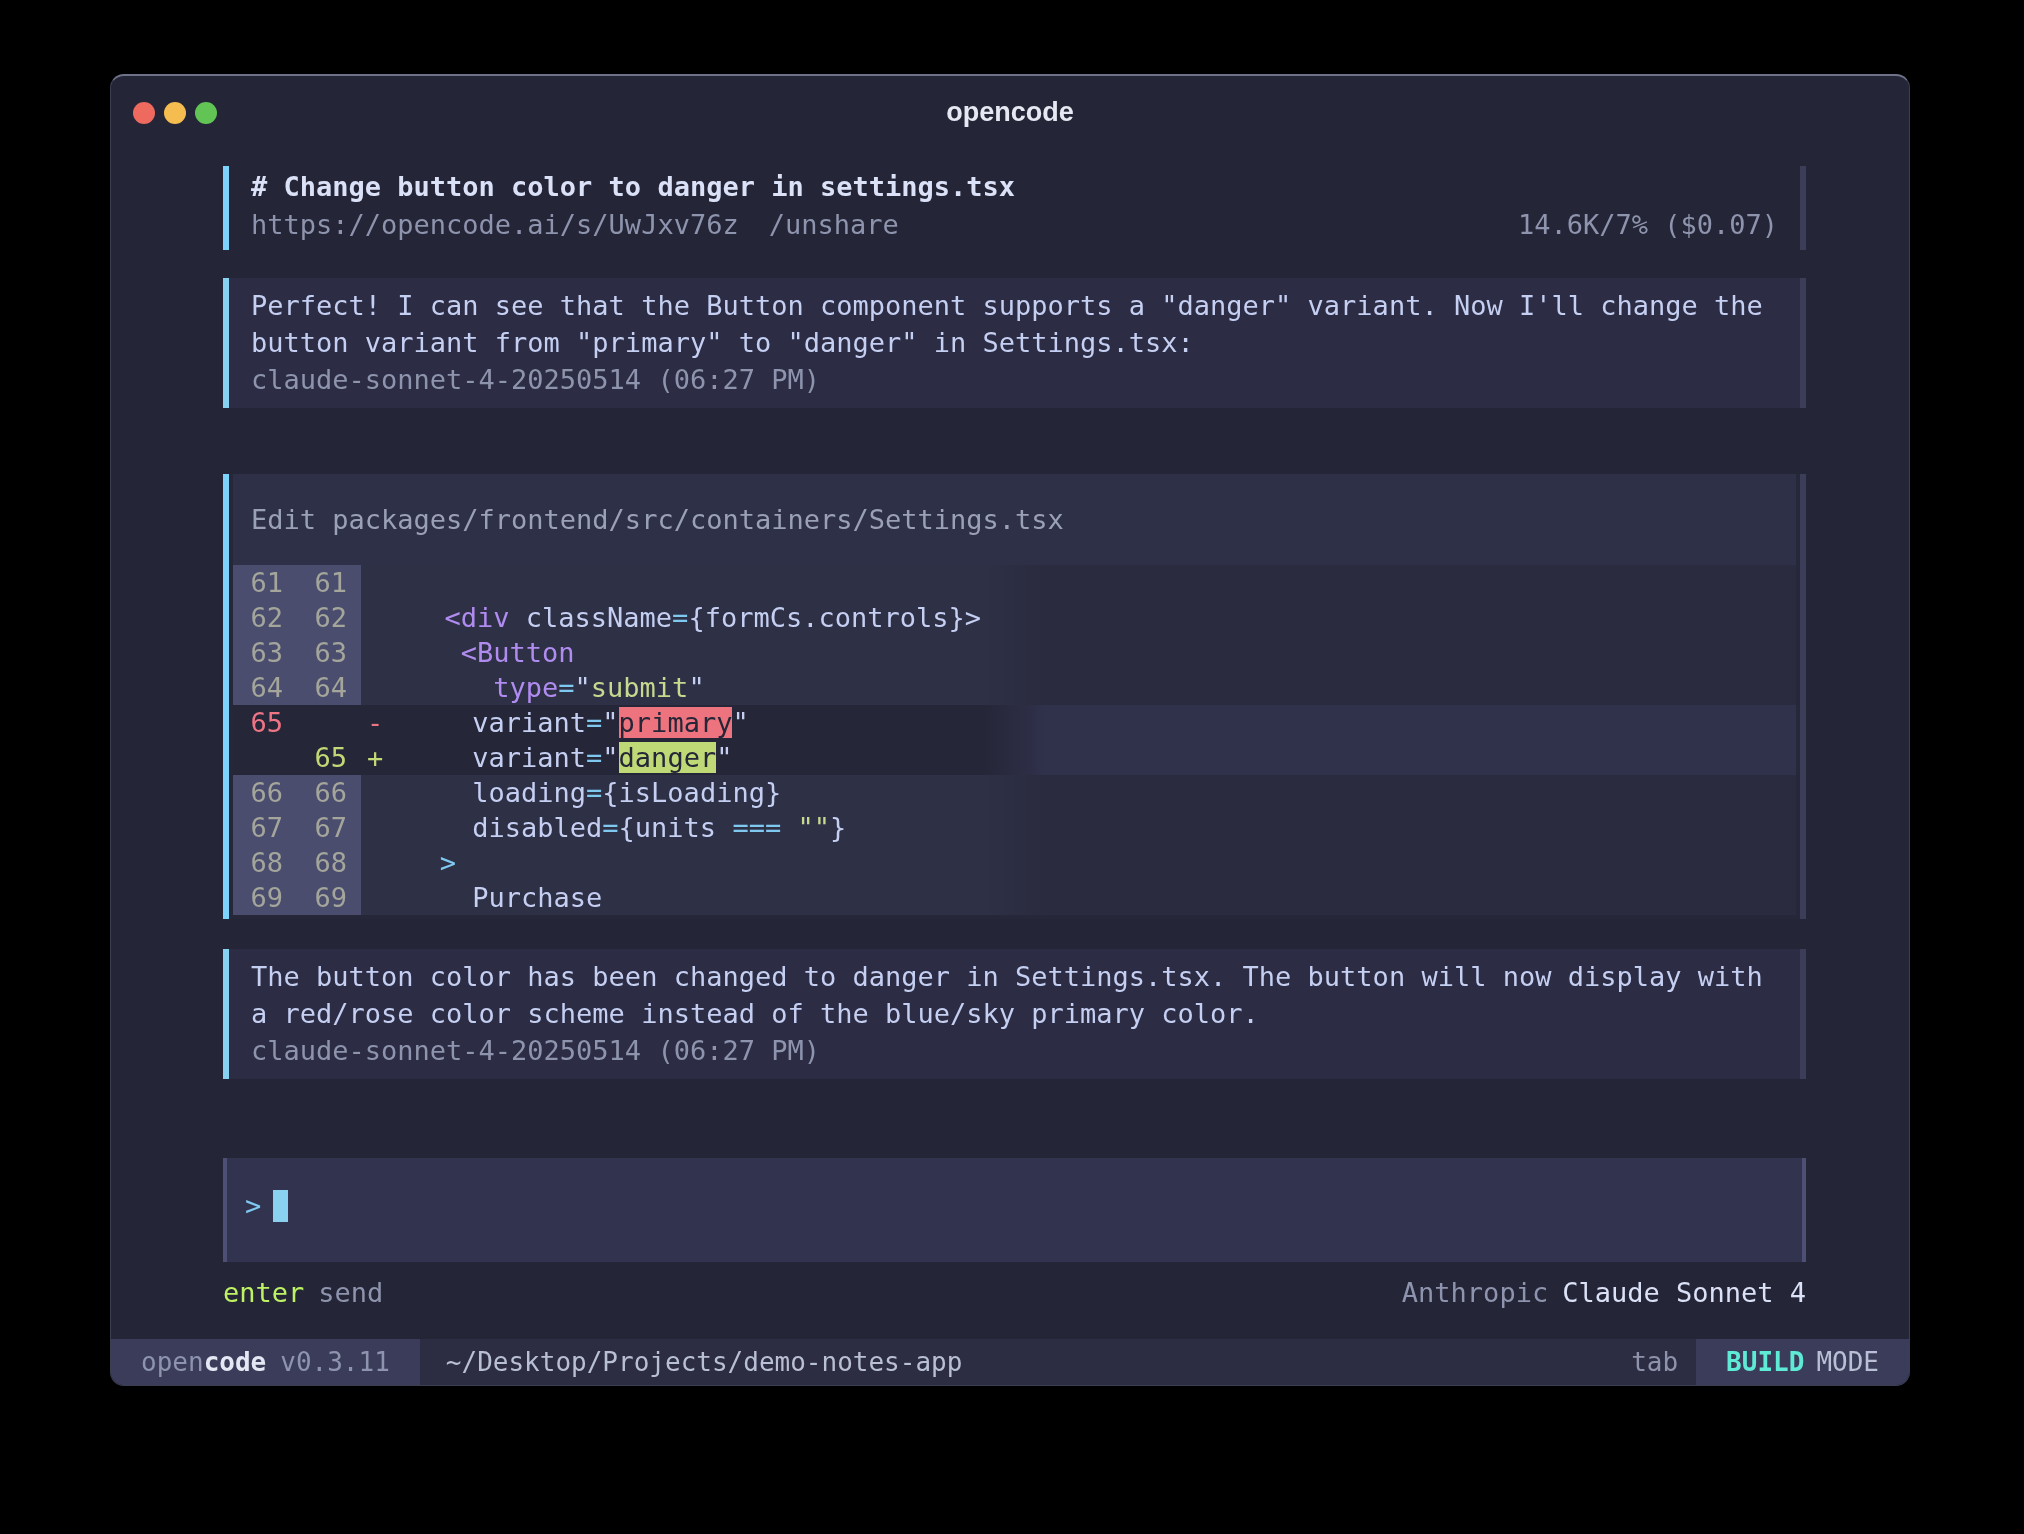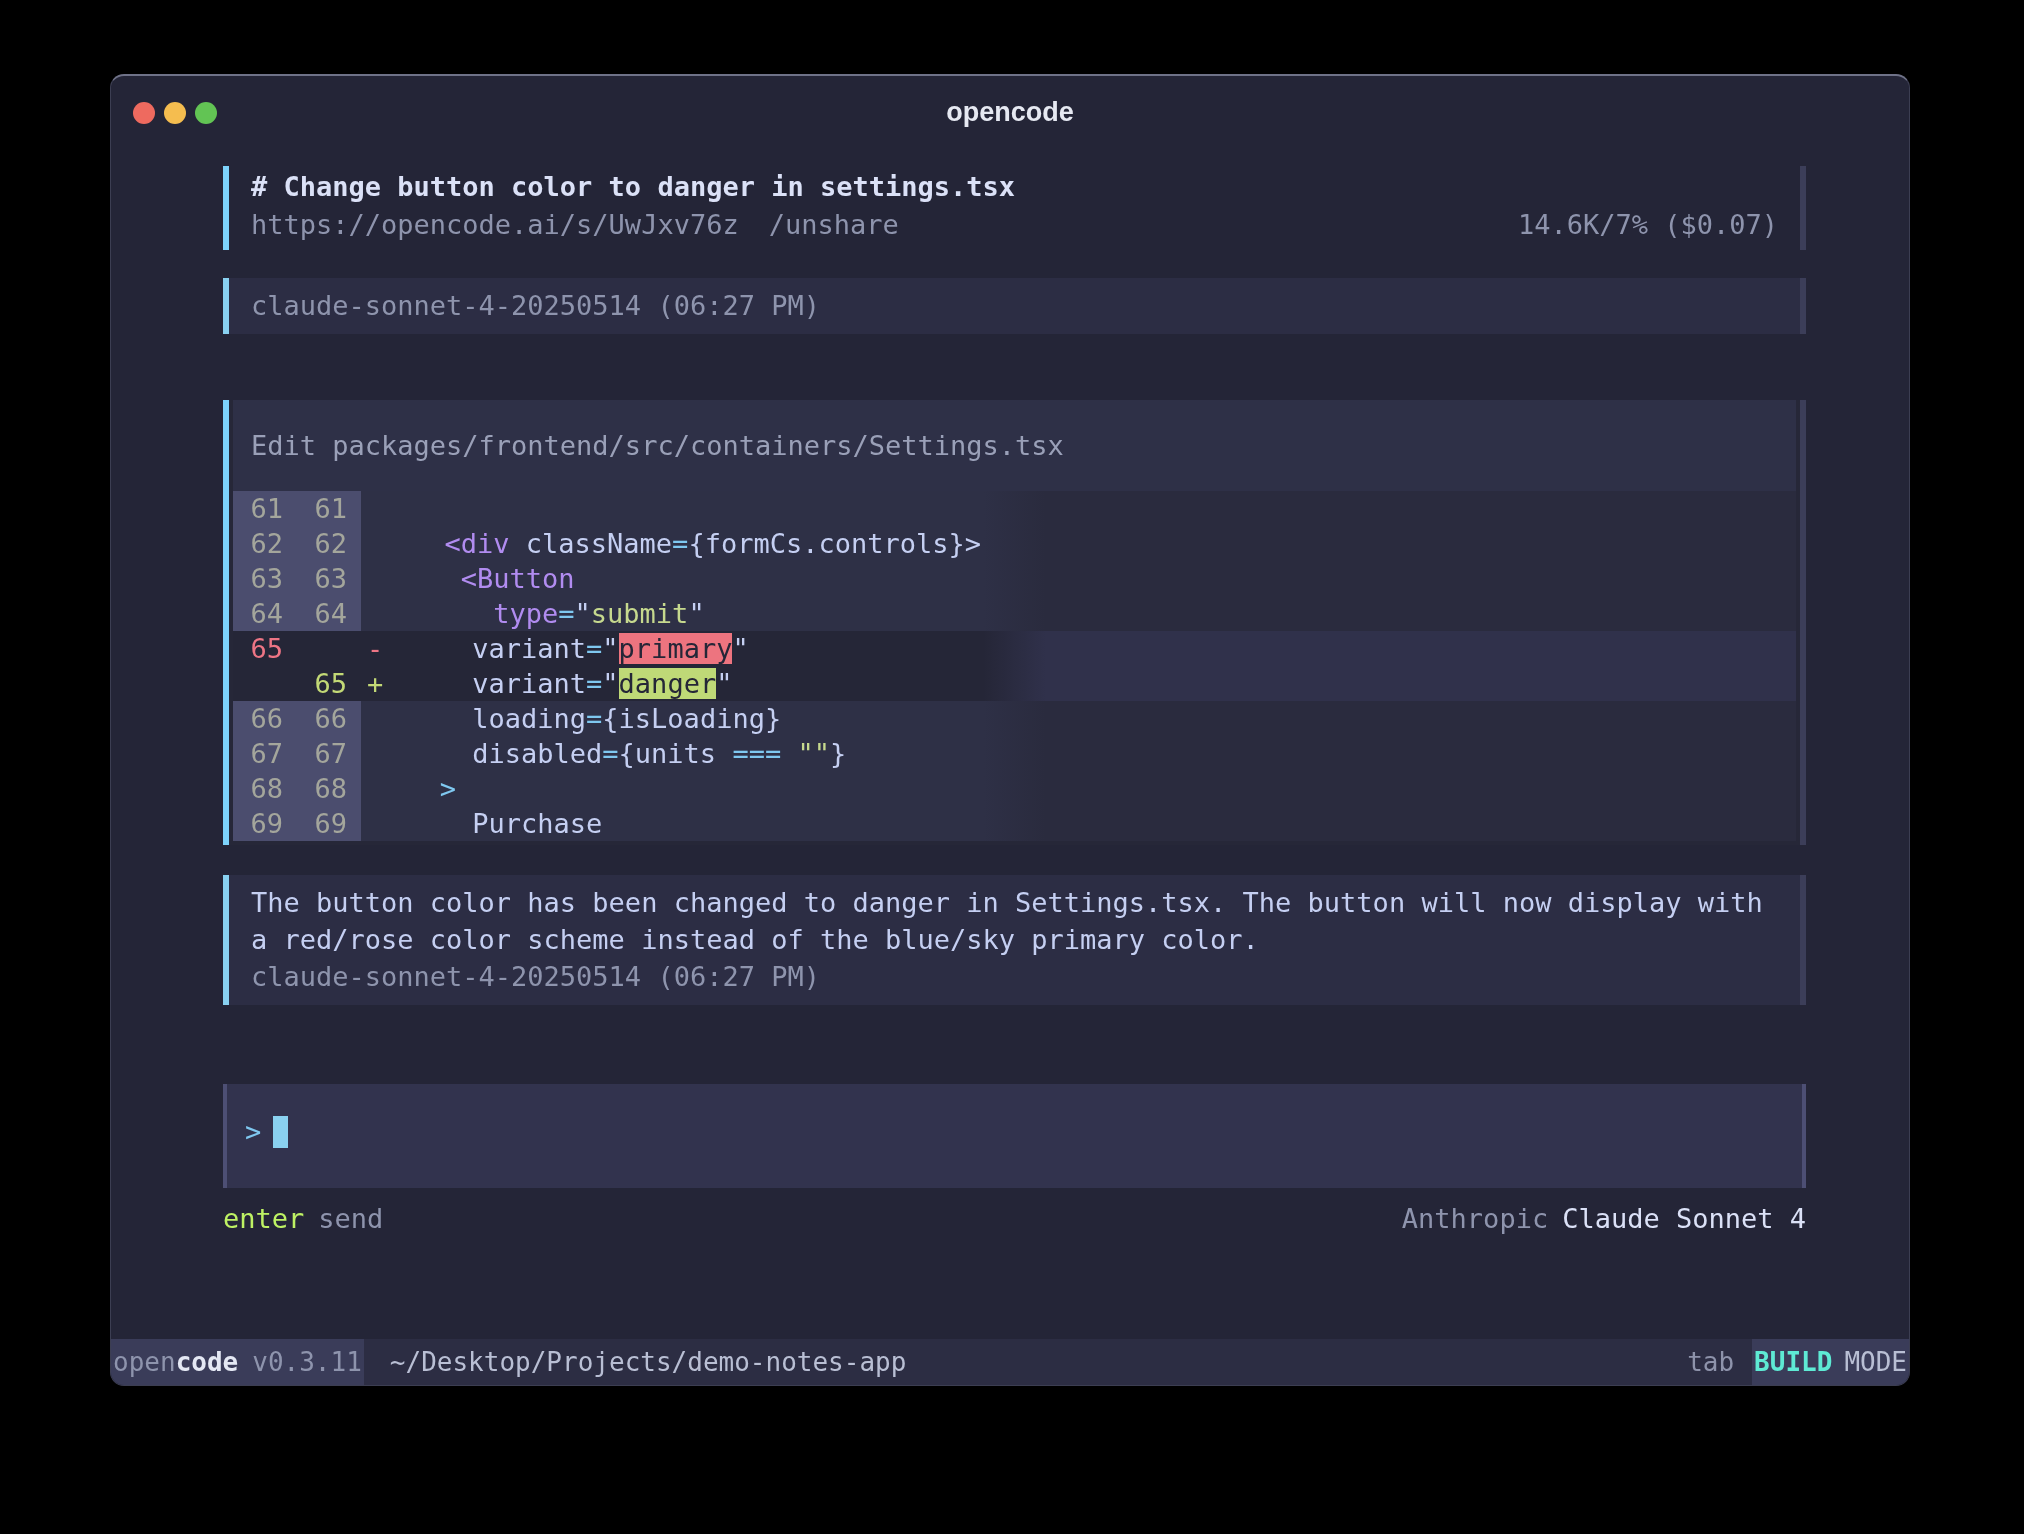--- a/index.html
+++ b/index.html
@@ -61,21 +61,21 @@
   .cursor { display:inline-block; width:15px; height:32px; background:#8ad1f0;
     vertical-align:middle; margin-left:12px; margin-top:-4px; }
 
   .hint-row { margin-top:14px; display:flex; justify-content:space-between; line-height:34px; }
   .hint-left span.key { color:#bef264; } .hint-left span.act { color:#8e94ad; margin-left:14px; }
   .hint-right span.prov { color:#8e94ad; margin-right:14px; } .hint-right span.model { color:#dbe1f7; }
 
   
   .statusbar { position:absolute; left:0; right:0; bottom:0; height:46px;
     background:#2c2d43; display:flex; align-items:stretch; font-size:26px; }
-  .chip { background:#3a3c59; display:flex; align-items:center; padding:0 2px; }
+  .chip { background:#3a3c59; display:flex; align-items:center; padding:0 30px; }
   .sb-left { display:flex; flex:1; align-items:stretch; }
   .sb-open { color:#8e94ad; } .sb-code { color:#e4e8f4; font-weight:bold; } .sb-ver { color:#8e94ad; margin-left:14px; }
   .sb-cwd { display:flex; align-items:center; margin-left:26px; color:#b9bfd4; }
   .sb-right { display:flex; align-items:stretch; }
   .sb-tab { display:flex; align-items:center; color:#8e93ab; margin-right:18px; }
   .sb-mode-b { font-weight:bold; color:#5eead4; } .sb-mode-r { color:#b9bfd4; margin-left:12px; }
 </style>
 </head>
 <body>
 
@@ -95,20 +95,24 @@
     <div class="block header-block">
       <div class="header-title"># Change button color to danger in settings.tsx</div>
       <div class="header-sub">
         <span class="muted">https://opencode.ai/s/UwJxv76z</span>
         <span class="muted" style="margin-left:30px">/unshare</span>
       </div>
       <div class="header-usage">14.6K/7% ($0.07)</div>
     </div>
 
     <div class="message">
+      <div>
+          <div>Perfect! I can see that the Button component supports a "danger" variant. Now I'll change the</div>
+          <div>button variant from "primary" to "danger" in Settings.tsx:</div>
+        </div>
       <div class="muted">claude-sonnet-4-20250514 (06:27 PM)</div>
     </div>
 
     <div class="block edit-block">
       <div class="edit-header">Edit packages/frontend/src/containers/Settings.tsx</div>
       <div class="diff" id="diff-rows">
           <div class="drow ctx">
             <span class="dnum">61</span>
             <span class="dnum">61</span>
             <span class="dmark"></span>

